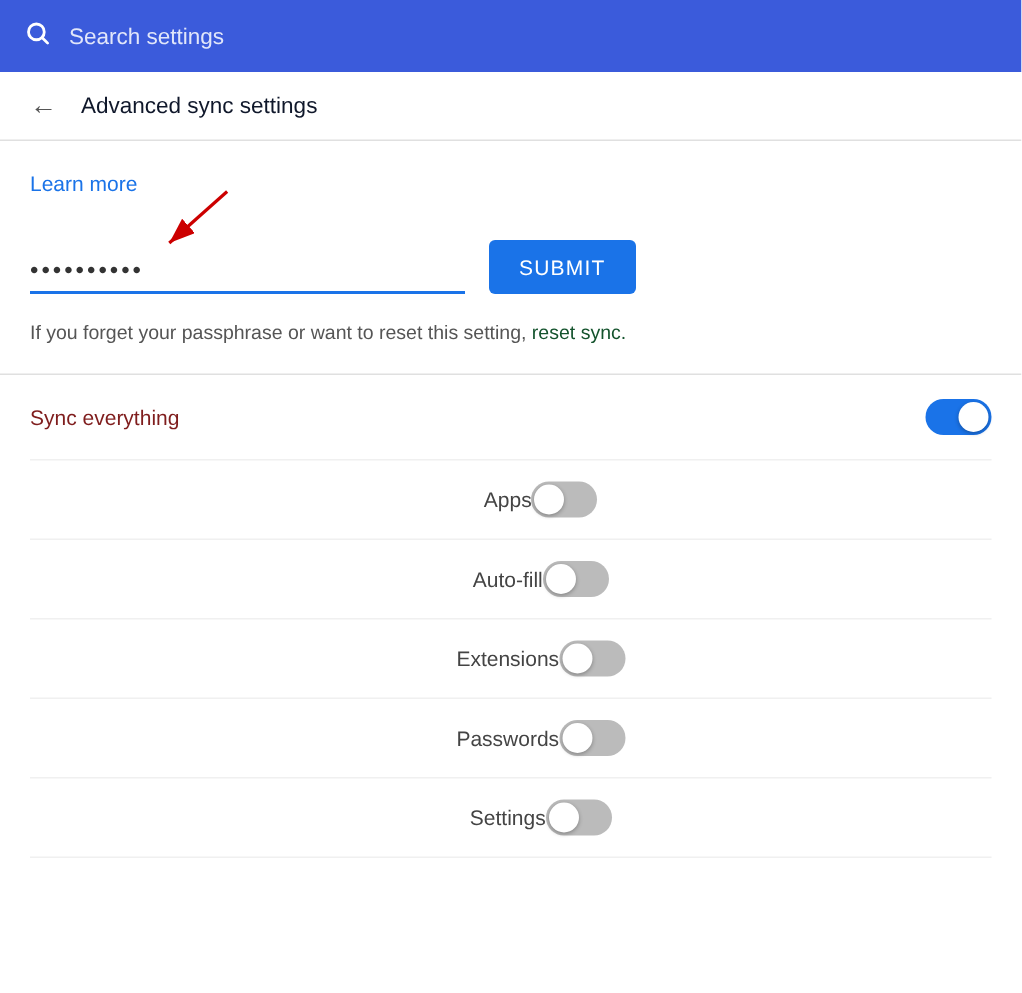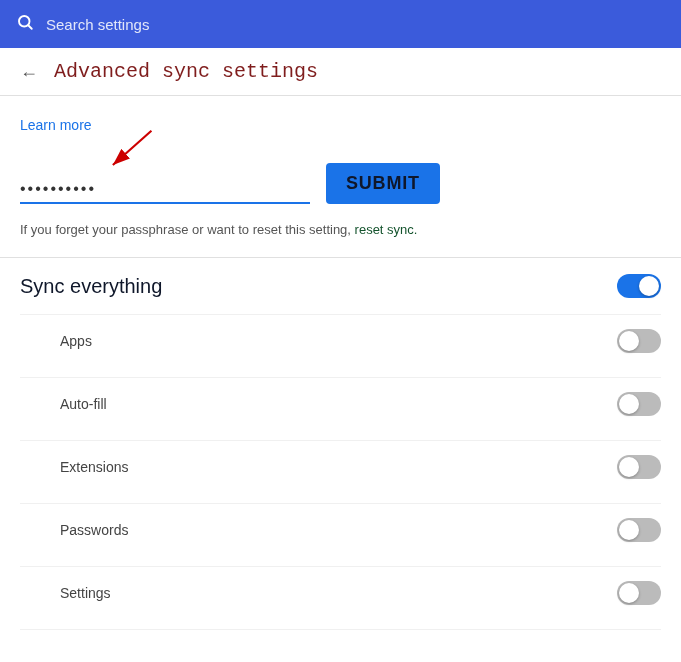--- a/index.html
+++ b/index.html
@@ -43,24 +43,23 @@
       padding: 12px 20px;
       border-bottom: 1px solid #e0e0e0;
     }
     .back-arrow {
       color: #555;
       font-size: 18px;
       margin-right: 16px;
       cursor: pointer;
     }
     .header-title {
-      font-size: 20px;
-      color: #7f1d1d;
+      font-size: 15px;
+      color: #0f172a;
       font-weight: 400;
-      font-family: Liberation Mono, monospace;
     }
 
     
     .main-content {
       padding: 20px 20px 0 20px;
     }
 
     .learn-more-link {
       color: #1a73e8;
       font-size: 14px;
@@ -98,26 +97,26 @@
       outline: none;
       font-size: 16px;
       width: 100%;
       letter-spacing: 2px;
       color: #333;
       background: transparent;
     }
 
     .submit-btn {
       background: #1a73e8;
-      color: #0f172a;
+      color: #ffffff;
       border: none;
       border-radius: 4px;
       padding: 10px 20px;
-      font-size: 18px;
-      font-weight: 700;
+      font-size: 14px;
+      font-weight: 400;
       letter-spacing: 0.8px;
       cursor: pointer;
       text-transform: uppercase;
     }
 
     
     .forget-text {
       font-size: 13px;
       color: #555;
       margin-bottom: 20px;
@@ -144,29 +143,29 @@
       border-bottom: 1px solid #f0f0f0;
     }
     .sync-row.main-sync {
       padding: 16px 0;
     }
     .sync-label {
       font-size: 14px;
       color: #333;
     }
     .sync-label.main-label {
-      font-size: 20px;
+      font-size: 14px;
       font-weight: 400;
-      color: #0f172a;
+      color: #7f1d1d;
     }
     .sync-sub-row {
       display: flex;
       align-items: center;
-      justify-content: space-between;
-      padding: 14px 0 24px 40px;
+      justify-content: center;
+      padding: 14px 0 14px 40px;
       border-bottom: 1px solid #f0f0f0;
     }
     .sync-sub-label {
       font-size: 14px;
       color: #444;
     }
 
     
     .toggle {
       position: relative;

